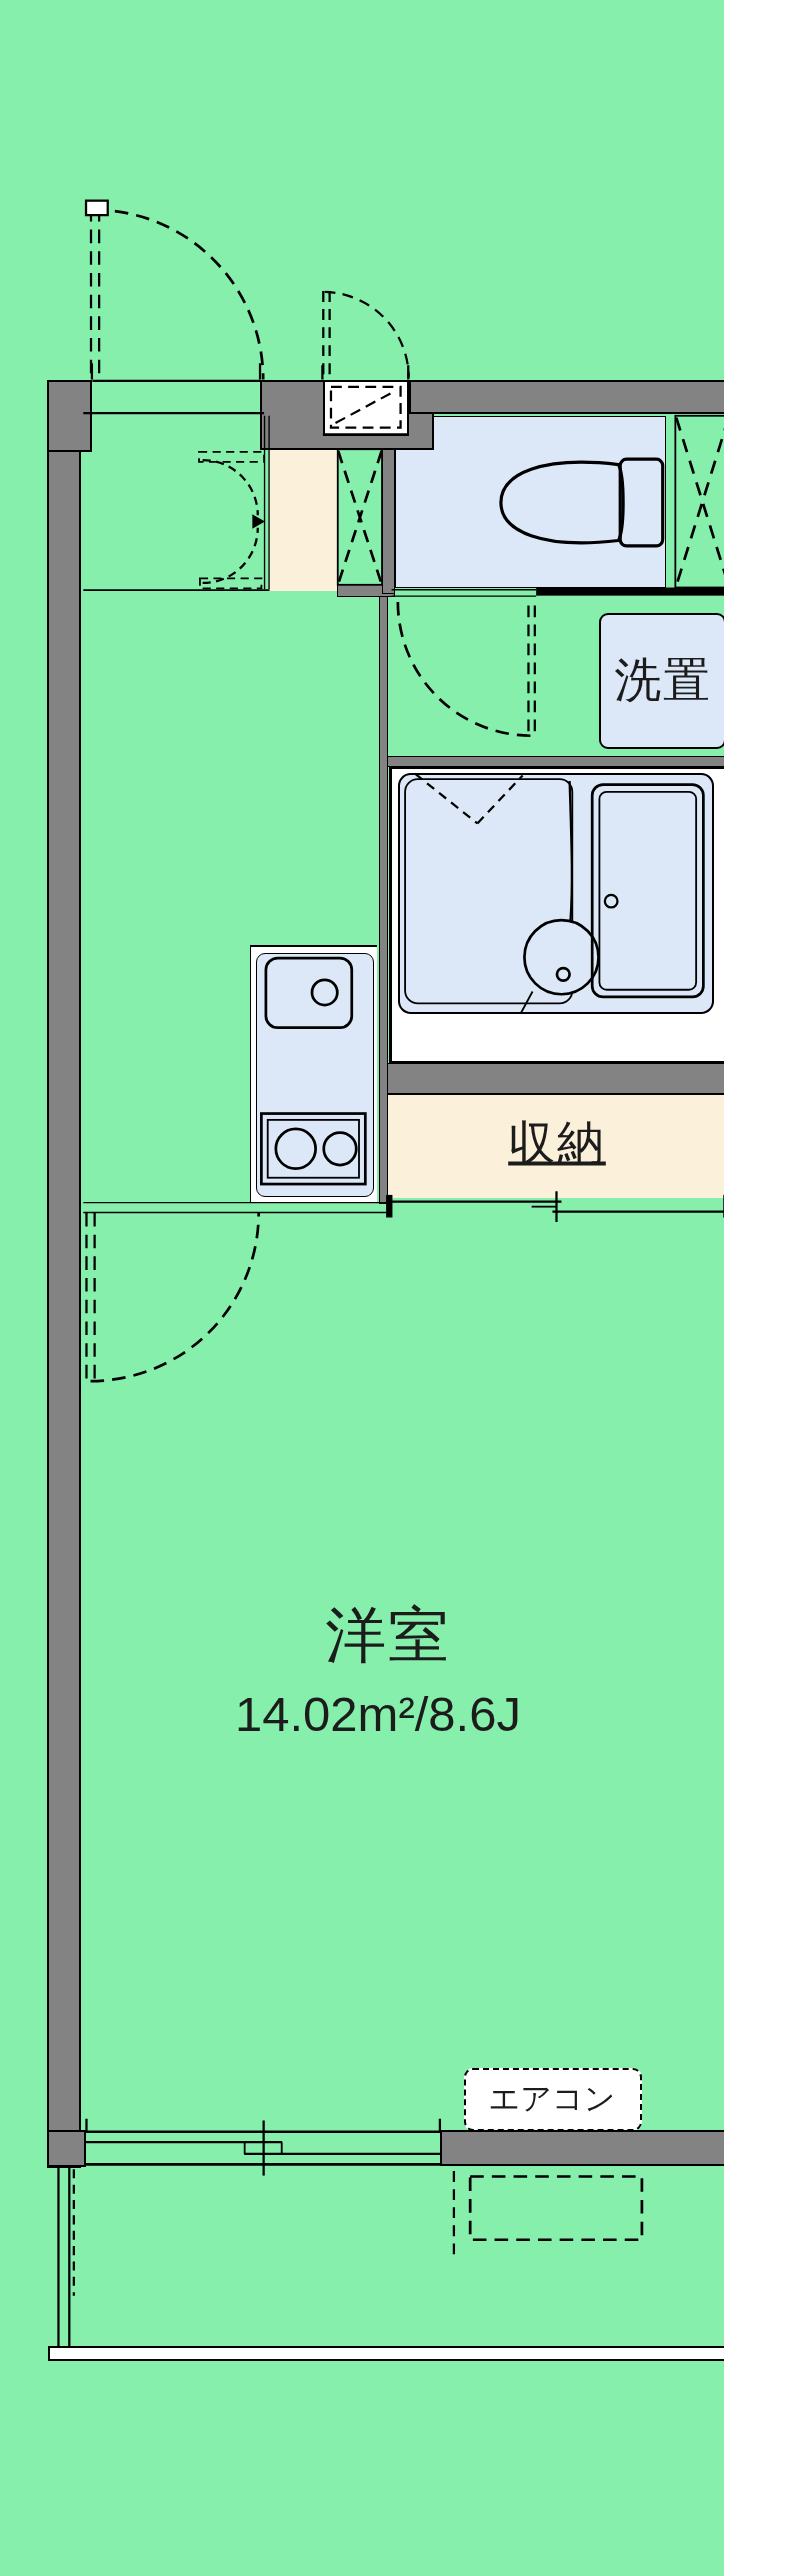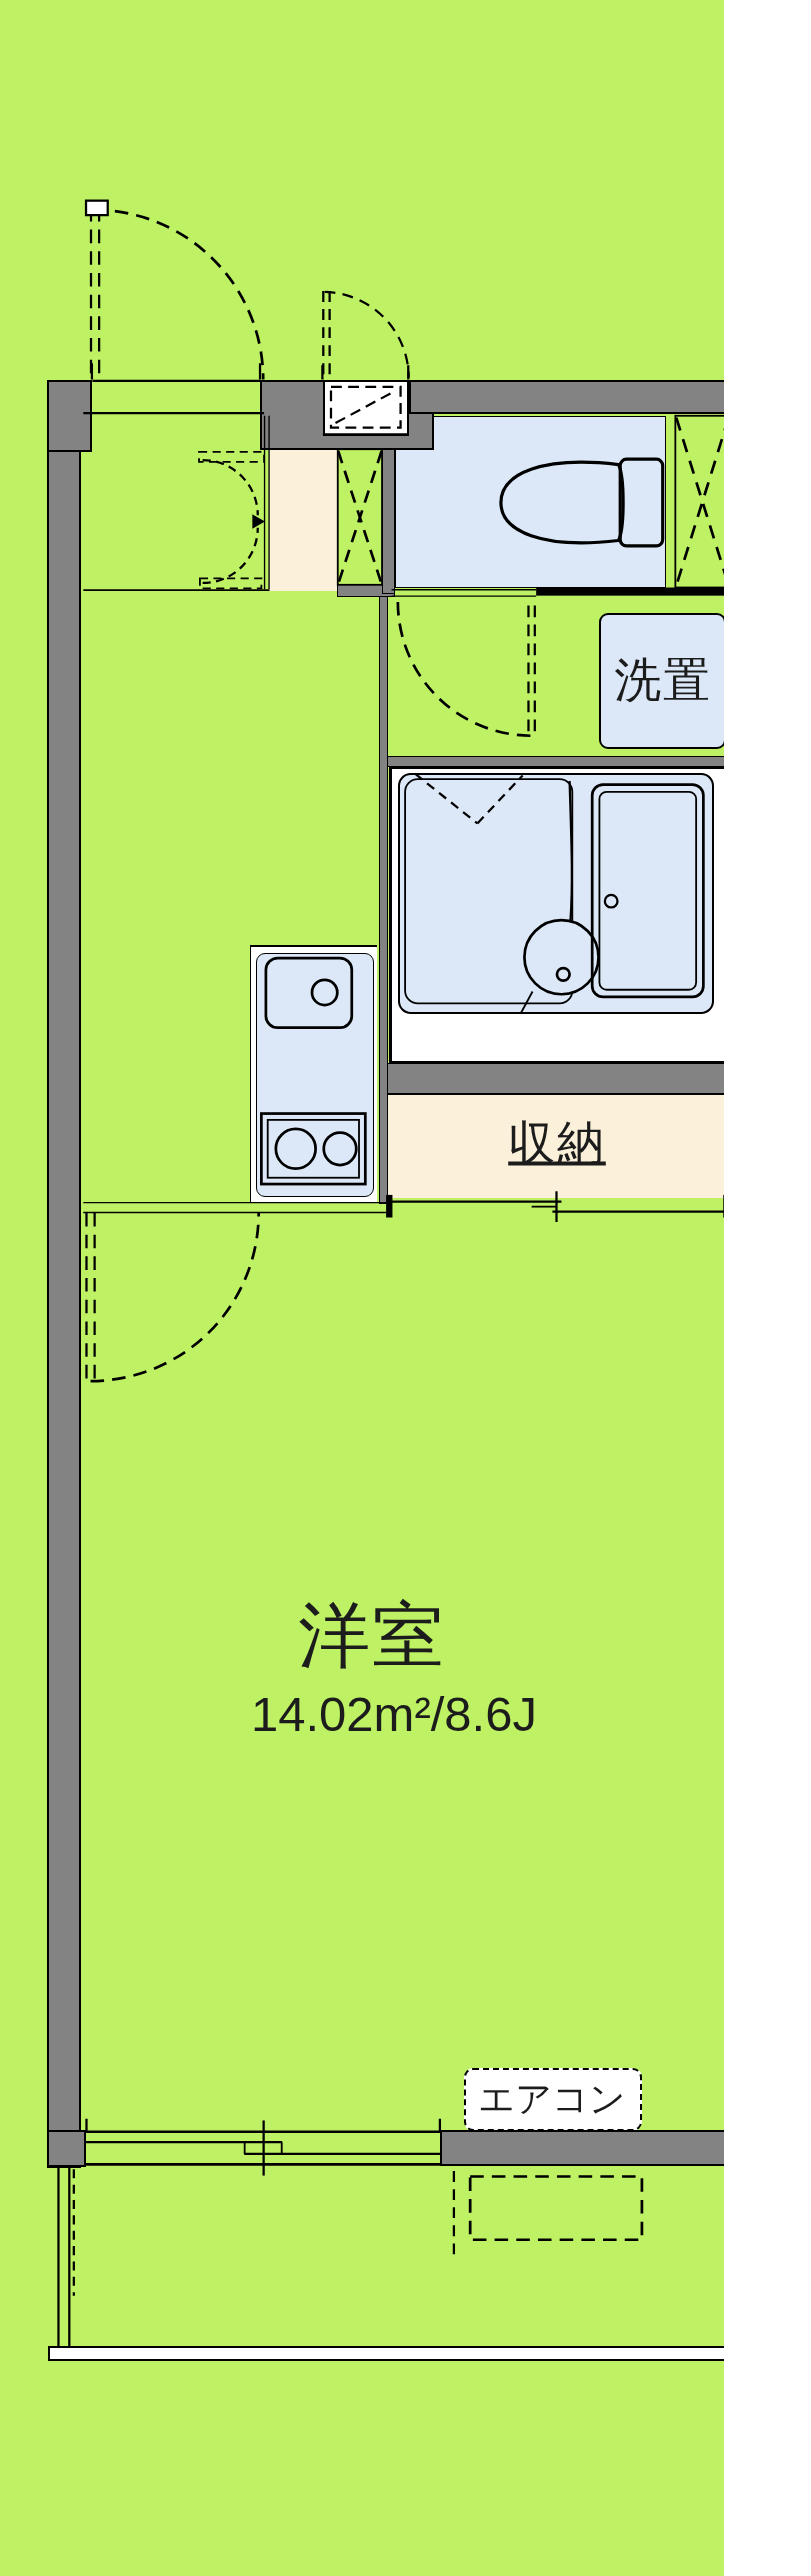--- a/index.html
+++ b/index.html
@@ -1,28 +1,28 @@
 <!DOCTYPE html>
 <html style="font-size:14.5px"><head>
 <meta charset="utf-8">
 <style>
   html,body{margin:0;padding:0;background:#fff;}
-  #canvas{position:relative;width:724px;height:2576px;background:#bef264;
+  #canvas{position:relative;width:724px;height:2576px;background:#86efac;
           font-family:"Liberation Sans","DejaVu Sans",sans-serif;overflow:hidden;}
   .abs{position:absolute;box-sizing:border-box;}
   .wall{background:#838383;border:2.7px solid #000;}
   .wall2{background:#838383;border:1.8px solid #000;}
   .blue{background:#dce8f7;}
   .cream{background:#fbf1da;}
   svg.overlay{position:absolute;left:0;top:0;pointer-events:none;}
   .lbl{position:absolute;transform:translate(-50%,-50%);color:#1c1c1c;white-space:nowrap;}
-  .lbl-big{font-size:72px;letter-spacing:1.8px;}
+  .lbl-big{font-size:61px;letter-spacing:1.8px;margin-left:16px;}
   .lbl-area{font-size:49px;}
   .lbl-mid{font-size:47px;letter-spacing:1.8px;}
-  .lbl-small{font-size:36px;}
+  .lbl-small{font-size:31px;}
 </style>
 </head>
 <body>
 
 <div id="canvas">
 
   <div class="abs blue" style="left:395px;top:416px;width:271px;height:172px;border:1.8px solid #000;"></div>
   <div class="abs cream" style="left:269px;top:449px;width:68px;height:142px;"></div>
   <div class="abs cream" style="left:386px;top:1092px;width:343px;height:106px;border-top:3.6px solid #000;"></div>
   <div class="abs blue" style="left:599px;top:613px;width:127px;height:136px;border:2.7px solid #000;border-radius:9px;"></div>
@@ -170,17 +170,17 @@
       <g>
         <rect x="520" y="2408" width="190" height="70" stroke-width="3" stroke-dasharray="15 9"></rect>
         <path d="M502 2402 V2500" stroke-width="2.5" stroke-dasharray="12 8"></path>
       </g>
     </g>
   </svg>
 
   <div class="lbl lbl-mid" style="left:663px;top:680px;">洗置</div>
   <div class="lbl lbl-mid" style="left:557px;top:1143px;text-decoration:underline;">収納</div>
   <div class="lbl lbl-big" style="left:372px;top:1636px;">洋室</div>
-  <div class="lbl lbl-area" style="left:394px;top:1714px;">14.02m²/8.6J</div>
+  <div class="lbl lbl-area" style="left:378px;top:1714px;">14.02m²/8.6J</div>
   <div class="lbl lbl-small" style="left:552px;top:2099px;">エアコン</div>
 
 </div>
 
 
 </body></html>

